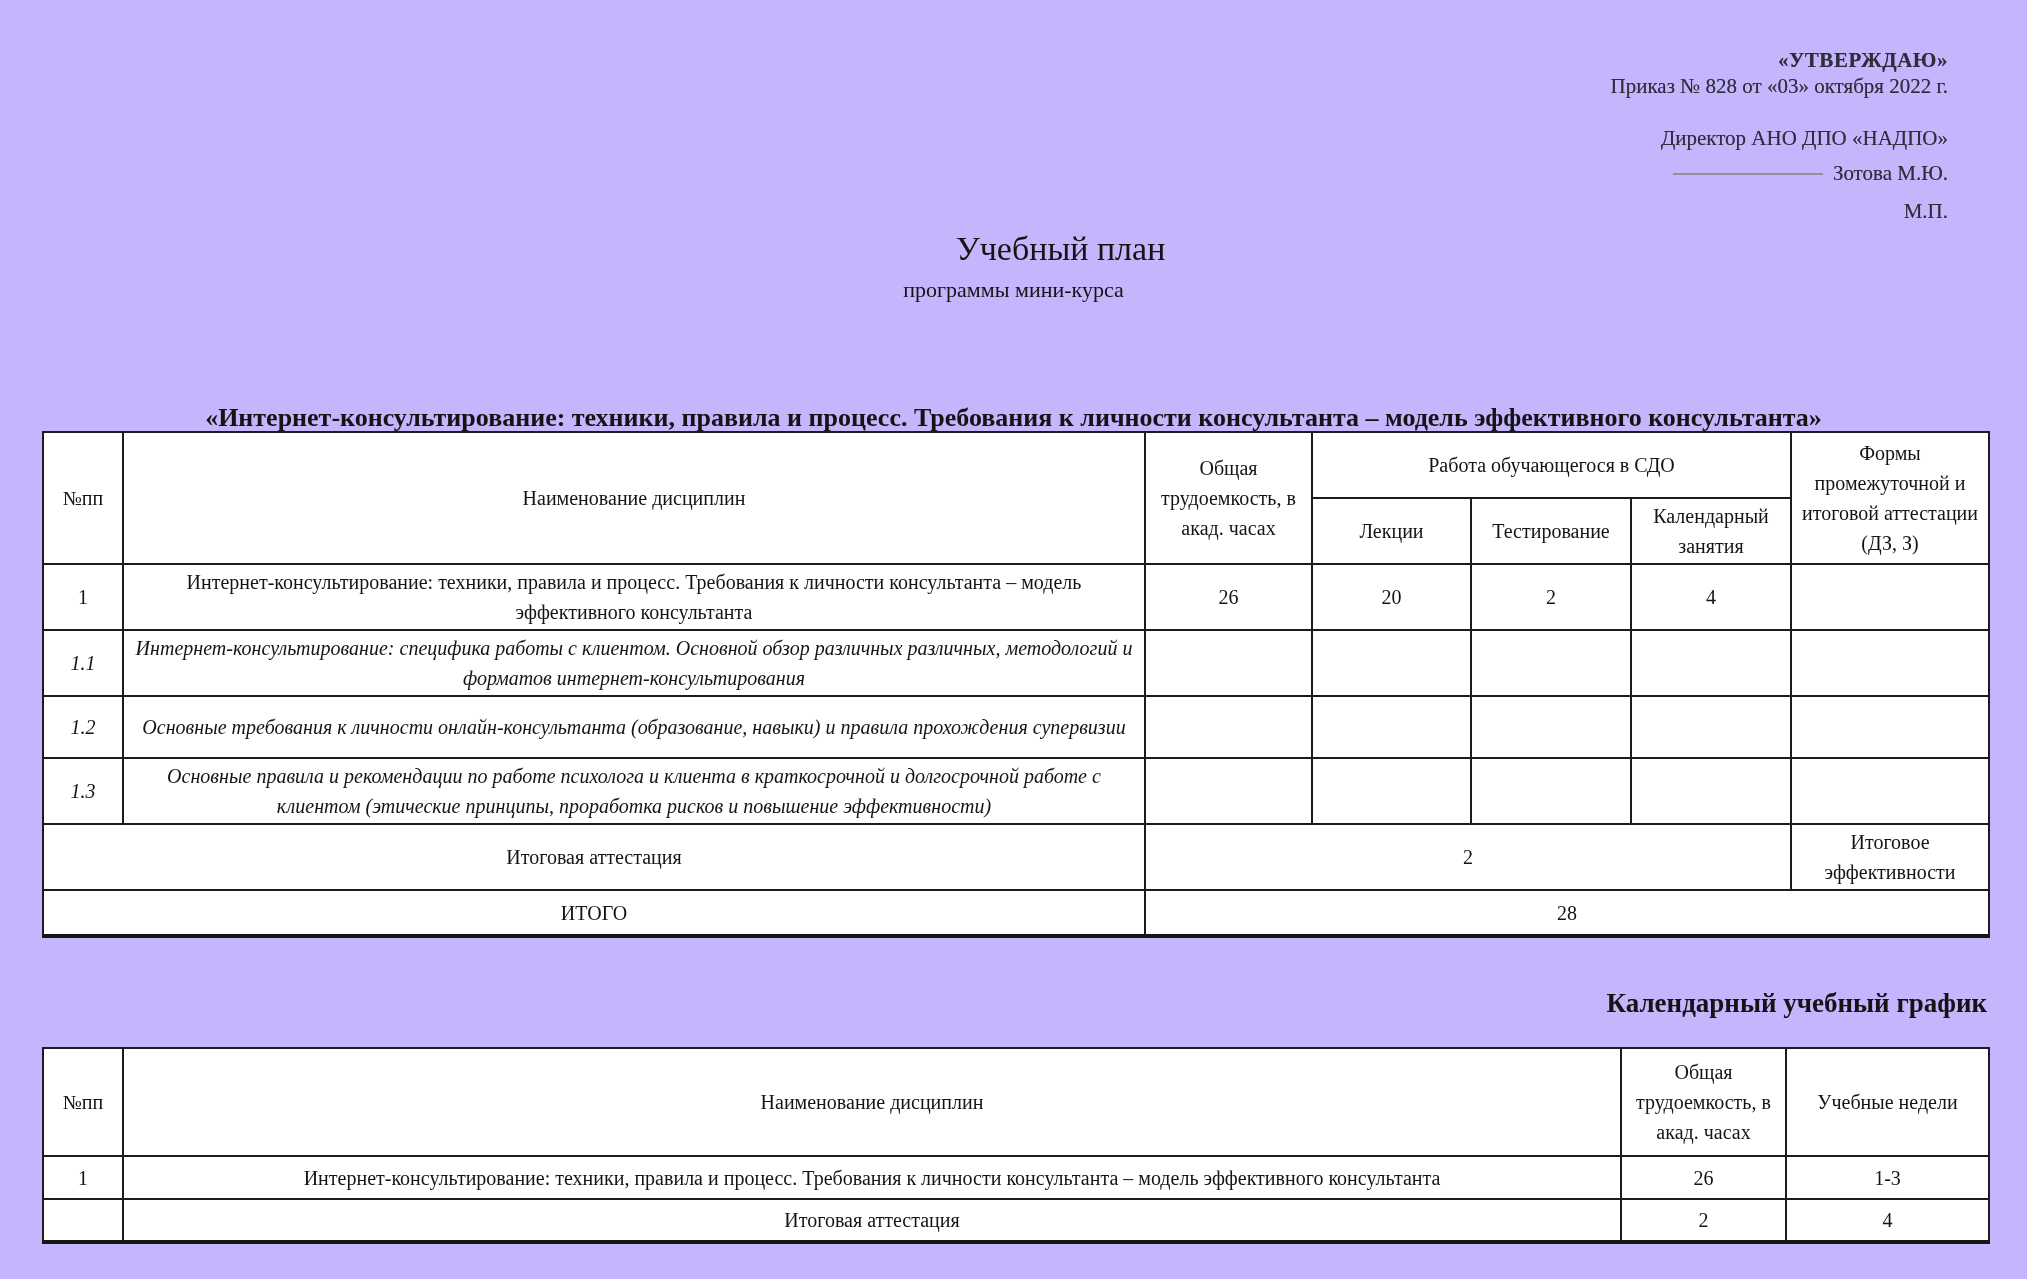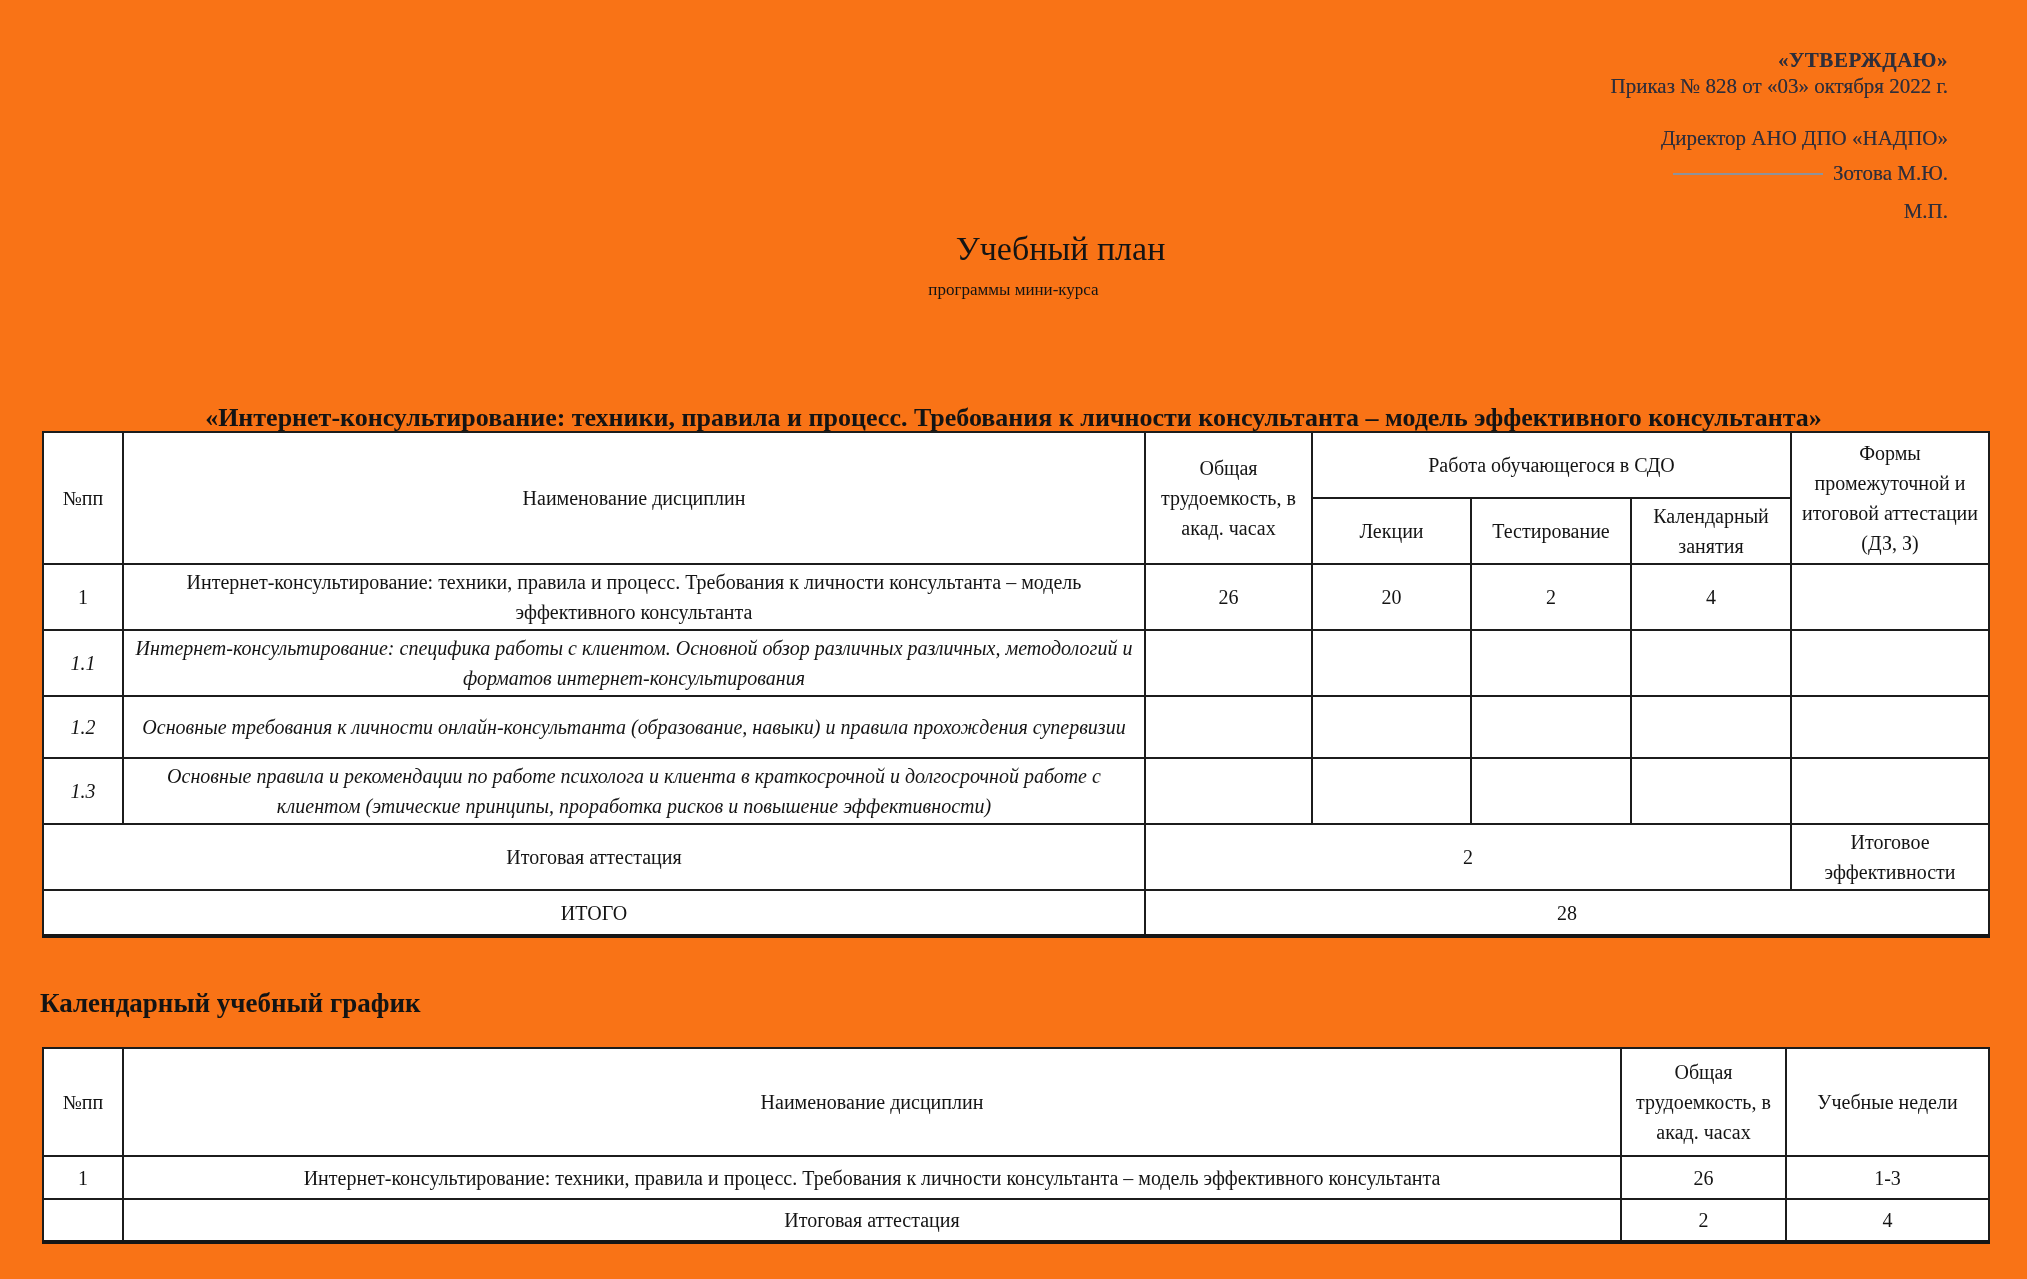--- a/index.html
+++ b/index.html
@@ -1,42 +1,42 @@
 <!DOCTYPE html>
 <html lang="ru"><head>
 <meta charset="utf-8">
 <style>
   html,body{margin:0;padding:0;background:#ffffff;}
   .page{
     position:relative;
     width:2027px;
     height:1279px;
-    background:#f97316;
+    background:#c4b5fd;
     font-family:"Liberation Serif","DejaVu Serif",serif;
     color:#141414;
     overflow:hidden;
   }
   
   .approval{
     position:absolute; top:0; right:0; width:560px; height:330px;
     color:#2e2e3a;
     text-shadow:0 0 0.6px rgba(46,46,70,.55);
   }
   .appr-line{position:absolute; right:79px; white-space:nowrap; font-size:21px; line-height:24px;}
   .appr-approve{top:48px; font-weight:bold; letter-spacing:.5px;}
   .appr-order{top:74px;}
   .appr-director{top:126px; z-index:1;}
   .appr-sign-row{top:161px; display:flex; align-items:baseline; z-index:4;}
   .sig-rule{display:inline-block; width:150px; border-bottom:2px solid #8f939b; transform:translateY(-5px); margin-right:10px;}
   .appr-seal{top:199px;}
   
   .doc-title{position:absolute; left:0; top:230px; width:2027px; text-align:center; font-size:34px; line-height:38px;padding-left:47px;}
-  .doc-subtitle{position:absolute; left:0; top:277px; width:2027px; text-align:center; font-size:17px; line-height:26px;}
+  .doc-subtitle{position:absolute; left:0; top:277px; width:2027px; text-align:center; font-size:22px; line-height:26px;}
   .course-heading{position:absolute; left:40px; top:355px; width:1947px; text-align:center; font-size:26px; font-weight:bold; line-height:30px;margin-top:48px;}
-  .schedule-heading{position:absolute; left:40px; top:988px; width:1947px; text-align:left; font-size:27px; font-weight:bold;}
+  .schedule-heading{position:absolute; left:40px; top:988px; width:1947px; text-align:right; font-size:27px; font-weight:bold;}
   
   table.doc{border-collapse:collapse; table-layout:fixed; position:absolute; left:42px; background:#fff;}
   table.doc td, table.doc th{
     border:2px solid #1c1c1c;
     font-size:20px; font-weight:normal; vertical-align:middle;
     text-align:center; padding:2px 6px; line-height:1.5;
     overflow:hidden;
   }
   .t1{top:431px; width:1946px; border-bottom:4px solid #161616;}
   .t2{top:1047px; width:1946px; border-bottom:4px solid #161616;}

